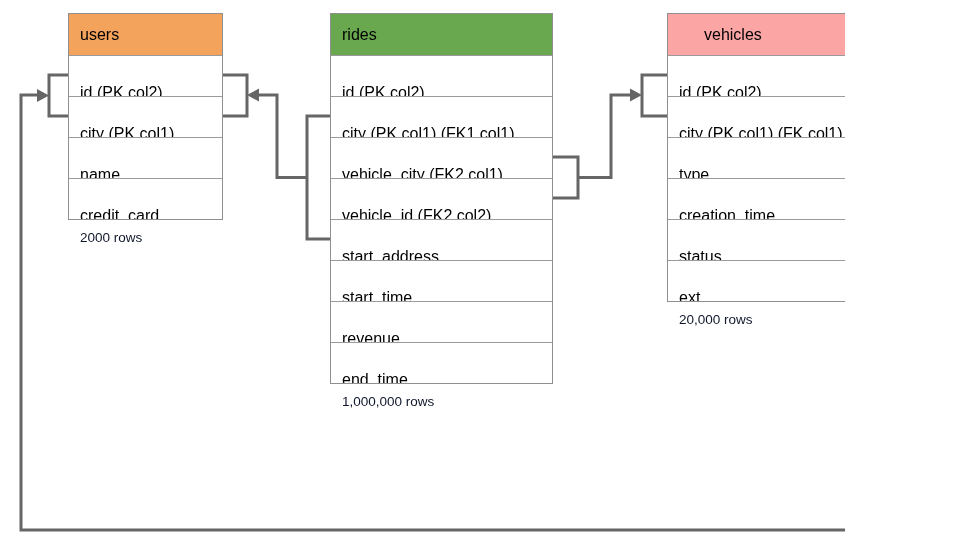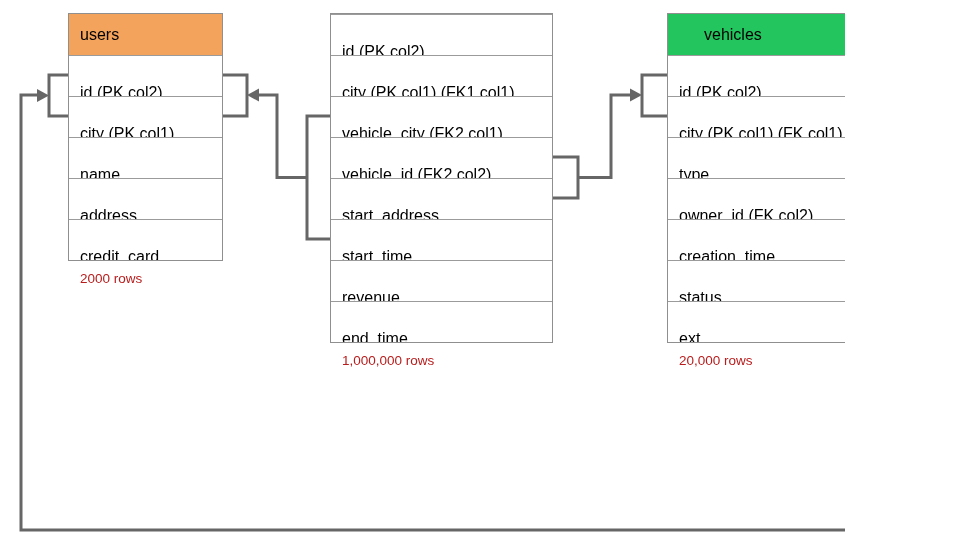--- a/index.html
+++ b/index.html
@@ -12,21 +12,21 @@
   .db-table { border:1px solid #8f8f8f; background:#ffffff; box-sizing:border-box; }
   .db-header {
     height:41px; line-height:41px; padding:0 11px; font-size:16px; color:#000000;
     box-sizing:border-box; white-space:nowrap; overflow:hidden;
   }
   .db-row {
     height:41px; line-height:41px; padding:16px 11px; font-size:16px; color:#000000;
     border-top:1px solid #9b9b9b; box-sizing:border-box; white-space:nowrap; overflow:hidden;
     background:#ffffff;
   }
-  .row-count { margin-top:10px; padding-left:12px; font-size:13.5px; color:#b91c1c; }
+  .row-count { margin-top:10px; padding-left:12px; font-size:13.5px; color:#0f172a; }
   #table-users    { left:68px;  top:13px; }
   #table-users .db-table    { width:155px; }
   #table-rides    { left:330px; top:13px; }
   #table-rides .db-table    { width:223px; }
   #table-vehicles { left:667px; top:13px; }
   #table-vehicles .db-table { width:221px; }
 </style>
 </head>
 <body>
 
@@ -56,51 +56,50 @@
     </g>
   </svg>
 
   <div class="table-wrap" id="table-users">
     <div class="db-table">
       <div class="db-header" style="background-color: rgb(243, 163, 92);">users</div>
       <div>
           <div class="db-row">id (PK col2)</div>
           <div class="db-row">city (PK col1)</div>
           <div class="db-row">name</div>
-          <div class="db-row">address</div>
           <div class="db-row">credit_card</div>
         </div>
     </div>
     <div class="row-count">2000 rows</div>
   </div>
 
   <div class="table-wrap" id="table-rides">
     <div class="db-table">
+      <div class="db-header" style="background-color: rgb(106, 168, 79);">rides</div>
       <div>
           <div class="db-row">id (PK col2)</div>
           <div class="db-row">city (PK col1) (FK1 col1)</div>
           <div class="db-row">vehicle_city (FK2 col1)</div>
           <div class="db-row">vehicle_id (FK2 col2)</div>
           <div class="db-row">start_address</div>
           <div class="db-row">start_time</div>
           <div class="db-row">revenue</div>
           <div class="db-row">end_time</div>
         </div>
     </div>
     <div class="row-count">1,000,000 rows</div>
   </div>
 
   <div class="table-wrap" id="table-vehicles">
     <div class="db-table">
-      <div class="db-header" style="background-color: #22c55e; padding-left: 36px;">vehicles</div>
+      <div class="db-header" style="background-color: #fca5a5; padding-left: 36px;">vehicles</div>
       <div>
           <div class="db-row">id (PK col2)</div>
           <div class="db-row">city (PK col1) (FK col1)</div>
           <div class="db-row">type</div>
-          <div class="db-row">owner_id (FK col2)</div>
           <div class="db-row">creation_time</div>
           <div class="db-row">status</div>
           <div class="db-row">ext</div>
         </div>
     </div>
     <div class="row-count">20,000 rows</div>
   </div>
 
 </div>
 

